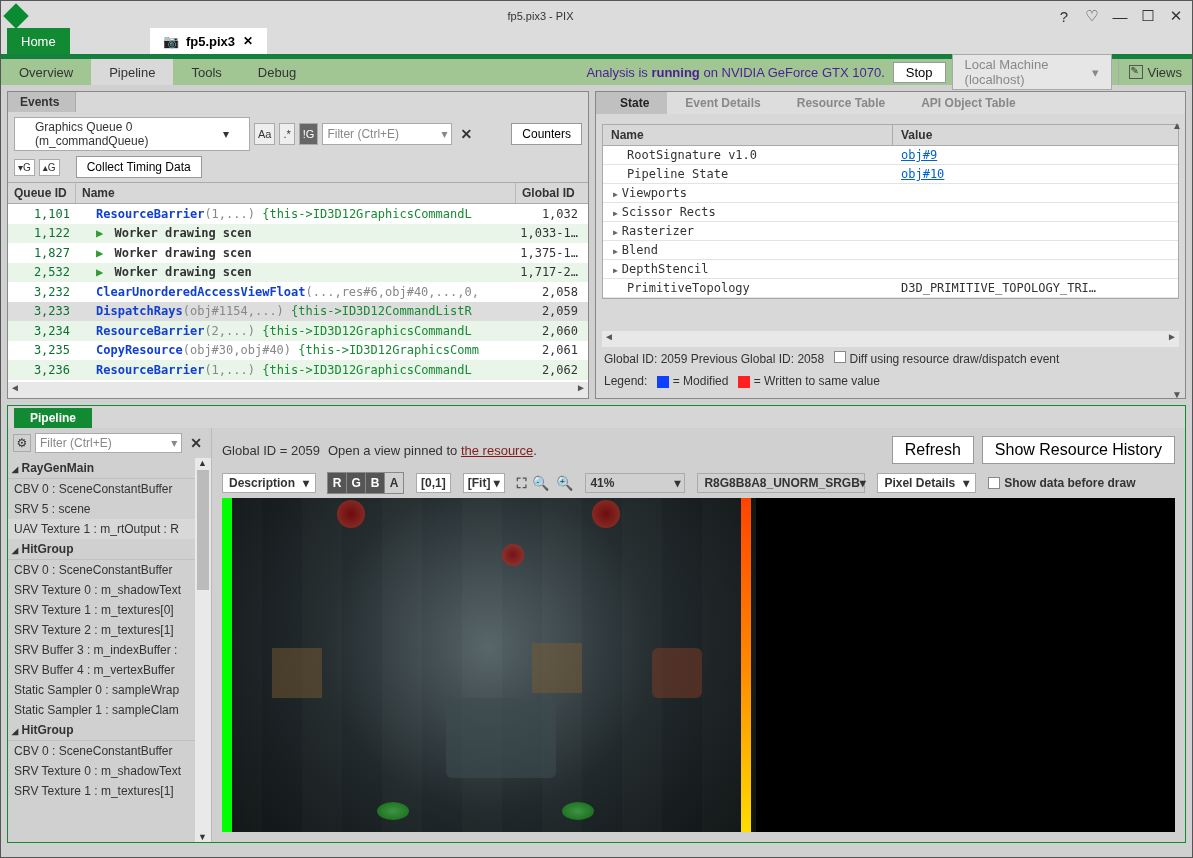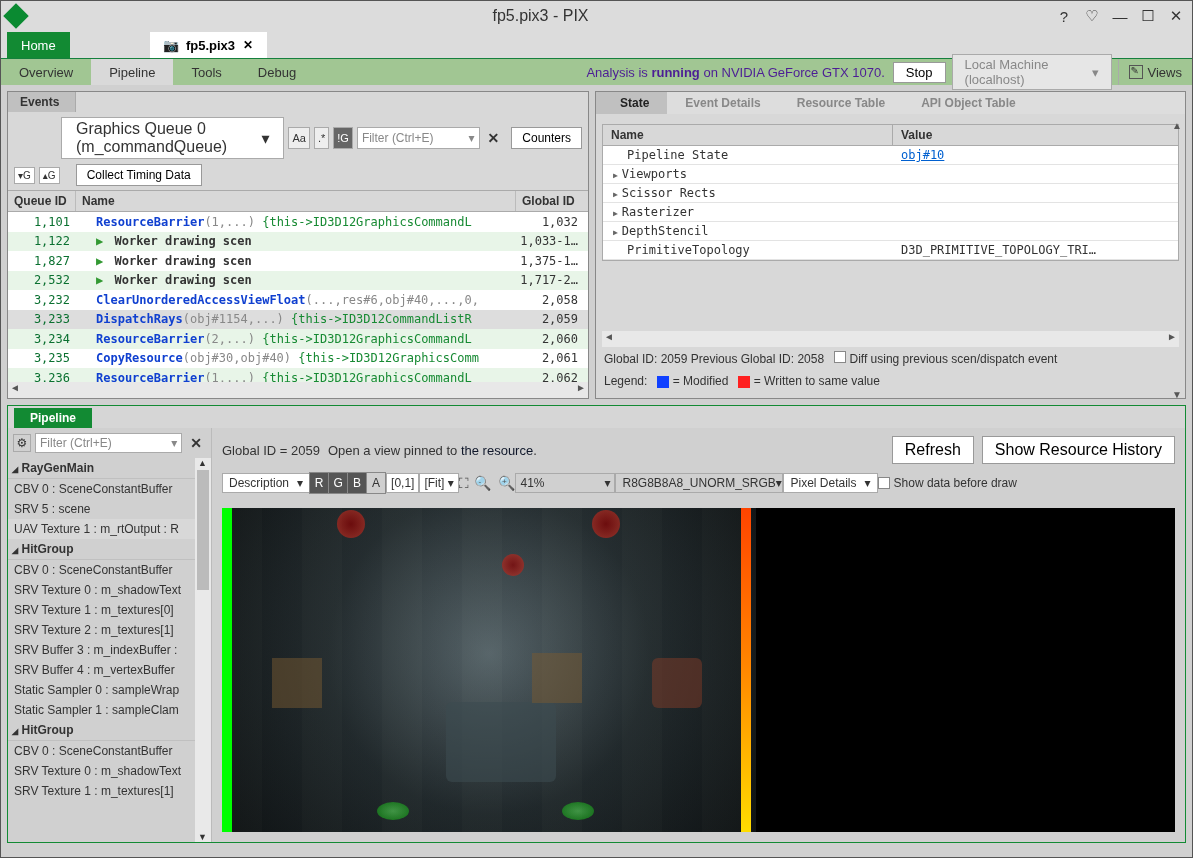--- a/index.html
+++ b/index.html
@@ -1,22 +1,22 @@
 <!DOCTYPE html>
 <html><head>
 <meta charset="utf-8">
 <style>
 * { box-sizing: border-box; margin: 0; padding: 0; }
 body { font-family: "Segoe UI", Arial, sans-serif; font-size: 12px; background: #d0d0d0; color: #333; width: 1193px; height: 858px; overflow: hidden; border: 1px solid #555; }
 .titlebar { height: 30px; background: #dcdcdc; display: flex; align-items: center; padding: 0 6px; font-size: 13px; }
 .titlebar .logo { width: 18px; height: 18px; background: #0a8a31; transform: rotate(45deg); margin-right: 10px; }
-.titlebar .title { flex: 1; text-align: center; font-size: 16px; }
+.titlebar .title { flex: 1; text-align: center; font-size: 11px; }
 .titlebar .winbtn { width: 20px; height: 20px; display: inline-flex; align-items: center; justify-content: center; margin-left: 8px; font-size: 15px; cursor: pointer; }
 
-.tabs-row { height: 28px; background: #dcdcdc; display: flex; align-items: flex-end; padding-left: 6px; border-bottom: 1px solid #15803d; gap: 24px; }
+.tabs-row { height: 28px; background: #dcdcdc; display: flex; align-items: flex-end; padding-left: 6px; border-bottom: 5px solid #15803d; gap: 24px; }
 .tab { height: 26px; padding: 0 14px; display: flex; align-items: center; font-size: 13px; background: #cfcfcf; margin-right: 2px; cursor: pointer; color: #333; }
 .tab.home { background: #128a33; color: #fff; }
 .tab.file { background: #fff; font-weight: bold; color: #000; }
 .tab .icon { margin-right: 6px; font-size: 13px; }
 .tab .x { margin-left: 8px; font-size: 12px; }
 
 .subtabs { height: 26px; background: #a1c693; display: flex; align-items: center; font-size: 13px; padding-left: 0; }
 .subtab { padding: 0 18px; height: 26px; display: flex; align-items: center; cursor: pointer; color: #333; }
 .subtab.active { background: #d9d9d9; color: #333; }
 .subtabs-spacer { flex: 1; }
@@ -28,21 +28,21 @@
 .views .icon { margin-right: 5px; border: 1px solid #555; width: 14px; height: 14px; position: relative; }
 .views .icon::after { content: '✎'; position: absolute; font-size: 10px; top: -1px; left: 1px; }
 
 .main { display: flex; padding: 6px; gap: 6px; }
 .panel { background: #d8d8d8; border: 1px solid #888; }
 
 
 .events-panel { width: 582px; height: 308px; display: flex; flex-direction: column; }
 .panel-tab { background: #c0c0c0; display: inline-block; padding: 3px 16px 3px 12px; font-weight: bold; border-right: 1px solid #aaa; }
 .events-toolbar { display: flex; align-items: center; padding: 5px 6px; gap: 4px; }
-.select { background: #fff; border: 1px solid #aaa; padding: 2px 14px; display: flex; align-items: center; justify-content: space-between; font-size: 16px; margin-left: 47px; }
+.select { background: #fff; border: 1px solid #aaa; padding: 2px 20px; display: flex; align-items: center; justify-content: space-between; font-size: 12px; }
 .ev-select { width: 236px; }
 .tiny-btn { border: 1px solid #aaa; background: #eee; padding: 2px 3px; font-size: 11px; cursor: pointer; height: 22px; display: flex; align-items: center; }
 .tiny-btn.dark { background: #666; color: #fff; }
 .filter-input { border: 1px solid #aaa; background: #fff; height: 22px; width: 130px; padding: 0 4px; font-size: 12px; color: #888; display: flex; align-items: center; justify-content: space-between; }
 .x-btn { font-weight: bold; font-size: 14px; cursor: pointer; padding: 0 4px; }
 .counters-btn { background: #fff; border: 1px solid #999; padding: 3px 10px; font-size: 12px; cursor: pointer; }
 .events-toolbar2 { display: flex; align-items: center; padding: 0 6px 4px 6px; gap: 4px; }
 .timing-btn { background: #fff; border: 1px solid #999; padding: 3px 10px; font-size: 12px; cursor: pointer; }
 .gbtn { border: 1px solid #aaa; background: #fff; font-size: 10px; padding: 2px 3px; cursor: pointer; }
 
@@ -98,24 +98,24 @@
 .gear { width: 18px; height: 18px; display: flex; align-items: center; justify-content: center; border: 1px solid #aaa; font-size: 12px; cursor: pointer; }
 .pl-filter { border: 1px solid #aaa; background: #fff; height: 20px; flex: 1; padding: 0 4px; font-size: 12px; color: #888; display: flex; align-items: center; justify-content: space-between; }
 .pl-tree { flex: 1; overflow: hidden; font-size: 12px; }
 .pl-group { background: #d0d0d0; font-weight: bold; padding: 3px 4px; border-bottom: 1px solid #c0c0c0; }
 .pl-item { padding: 3px 4px 3px 6px; white-space: nowrap; overflow: hidden; }
 .pl-item.sel { background: #d8d8d8; }
 .pl-tree-scroll-v { width: 16px; background: #e9e9e9; position: relative; }
 
 .pl-right { flex: 1; display: flex; flex-direction: column; }
 .pl-info-row { display: flex; align-items: center; padding: 8px 10px; font-size: 13px; gap: 8px; }
-.pl-info-row .link { color: #0f172a; cursor: pointer; }
+.pl-info-row .link { color: #7f1d1d; text-decoration: underline; cursor: pointer; }
 .pl-info-row .spacer { flex: 1; }
 .btn { background: #fff; border: 1px solid #999; padding: 4px 12px; font-size: 16px; cursor: pointer; }
-.pl-toolbar { display: flex; align-items: center; padding: 0 10px 14px 10px; gap: 0; font-size: 12px; }
+.pl-toolbar { display: flex; align-items: center; padding: 0 10px 4px 10px; gap: 12px; font-size: 12px; font-weight: bold; }
 .pl-select { background: #fff; border: 1px solid #aaa; padding: 2px 6px; display: flex; align-items: center; gap: 8px; }
 .rgba-btns { display: flex; }
 .rgba-btn { width: 20px; height: 22px; display: flex; align-items: center; justify-content: center; border: 1px solid #888; margin-left: -1px; font-size: 12px; }
 .rgba-btn.on { background: #555; color: #fff; }
 .small-sel { background: #fff; border: 1px solid #aaa; padding: 2px 4px; }
 .zoom-icons { display: flex; gap: 6px; font-size: 14px; color: #555; }
 .zoom-input { width: 100px; border: 1px solid #aaa; padding: 2px 4px; display: flex; justify-content: space-between; }
 .fmt-sel { width: 168px; border: 1px solid #aaa; padding: 2px 6px; display: flex; justify-content: space-between; }
 .preview { flex: 1; margin: 0 10px 10px 10px; background: #000; position: relative; overflow: hidden; }
 .scene { position: absolute; top: 0; left: 0; width: 56%; height: 100%; background: 
@@ -262,49 +262,57 @@
       <div class="state-tab">Resource Table</div>
       <div class="state-tab">API Object Table</div>
     </div>
     <div class="state-body">
       <div class="state-grid-h">
         <div class="sg-name">Name</div>
         <div class="sg-val">Value</div>
       </div>
       <div class="state-rows" id="state-rows">
           <div class="state-row">
+            <div class="sr-n ">RootSignature v1.0</div>
+            <div class="sr-v"><a>obj#9</a></div>
+          </div>
+          <div class="state-row">
             <div class="sr-n ">Pipeline State</div>
             <div class="sr-v"><a>obj#10</a></div>
           </div>
           <div class="state-row">
             <div class="sr-n exp"><span class="tri">▶</span>Viewports</div>
             <div class="sr-v"></div>
           </div>
           <div class="state-row">
             <div class="sr-n exp"><span class="tri">▶</span>Scissor Rects</div>
             <div class="sr-v"></div>
           </div>
           <div class="state-row">
             <div class="sr-n exp"><span class="tri">▶</span>Rasterizer</div>
+            <div class="sr-v"></div>
+          </div>
+          <div class="state-row">
+            <div class="sr-n exp"><span class="tri">▶</span>Blend</div>
             <div class="sr-v"></div>
           </div>
           <div class="state-row">
             <div class="sr-n exp"><span class="tri">▶</span>DepthStencil</div>
             <div class="sr-v"></div>
           </div>
           <div class="state-row">
             <div class="sr-n ">PrimitiveTopology</div>
             <div class="sr-v">D3D_PRIMITIVE_TOPOLOGY_TRI…</div>
           </div>
         </div>
       <div style="flex:1"></div>
       <div class="scroll-h"></div>
       <div class="state-foot">
         <span>Global ID: 2059  Previous Global ID: 2058</span>
-        <label><span class="chk"></span> <span>Diff using previous scen/dispatch event</span></label>
+        <label><span class="chk"></span> <span>Diff using resource draw/dispatch event</span></label>
       </div>
       <div class="state-foot">
         <span>Legend:</span>
         <span><span class="legend-box" style="background:#1040ff"></span> <span>= Modified</span></span>
         <span><span class="legend-box" style="background:#ff2020"></span> <span>= Written to same value</span></span>
       </div>
     </div>
     <div class="state-vscroll">
       <span class="arr">▲</span>
         <div style="flex:1"></div>

